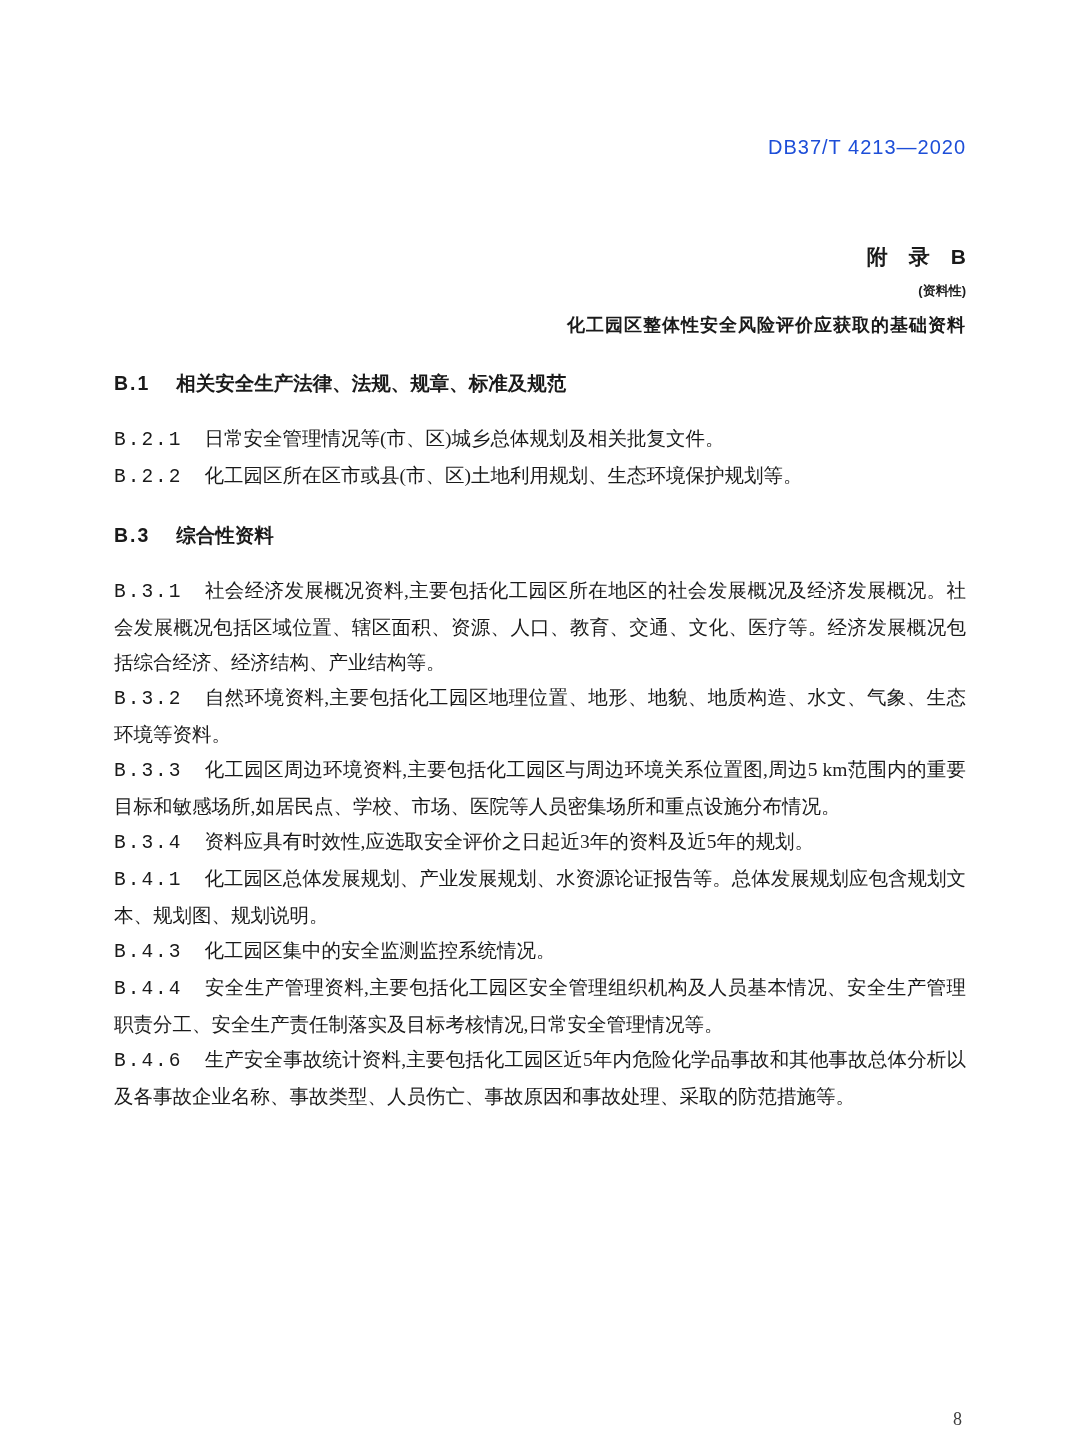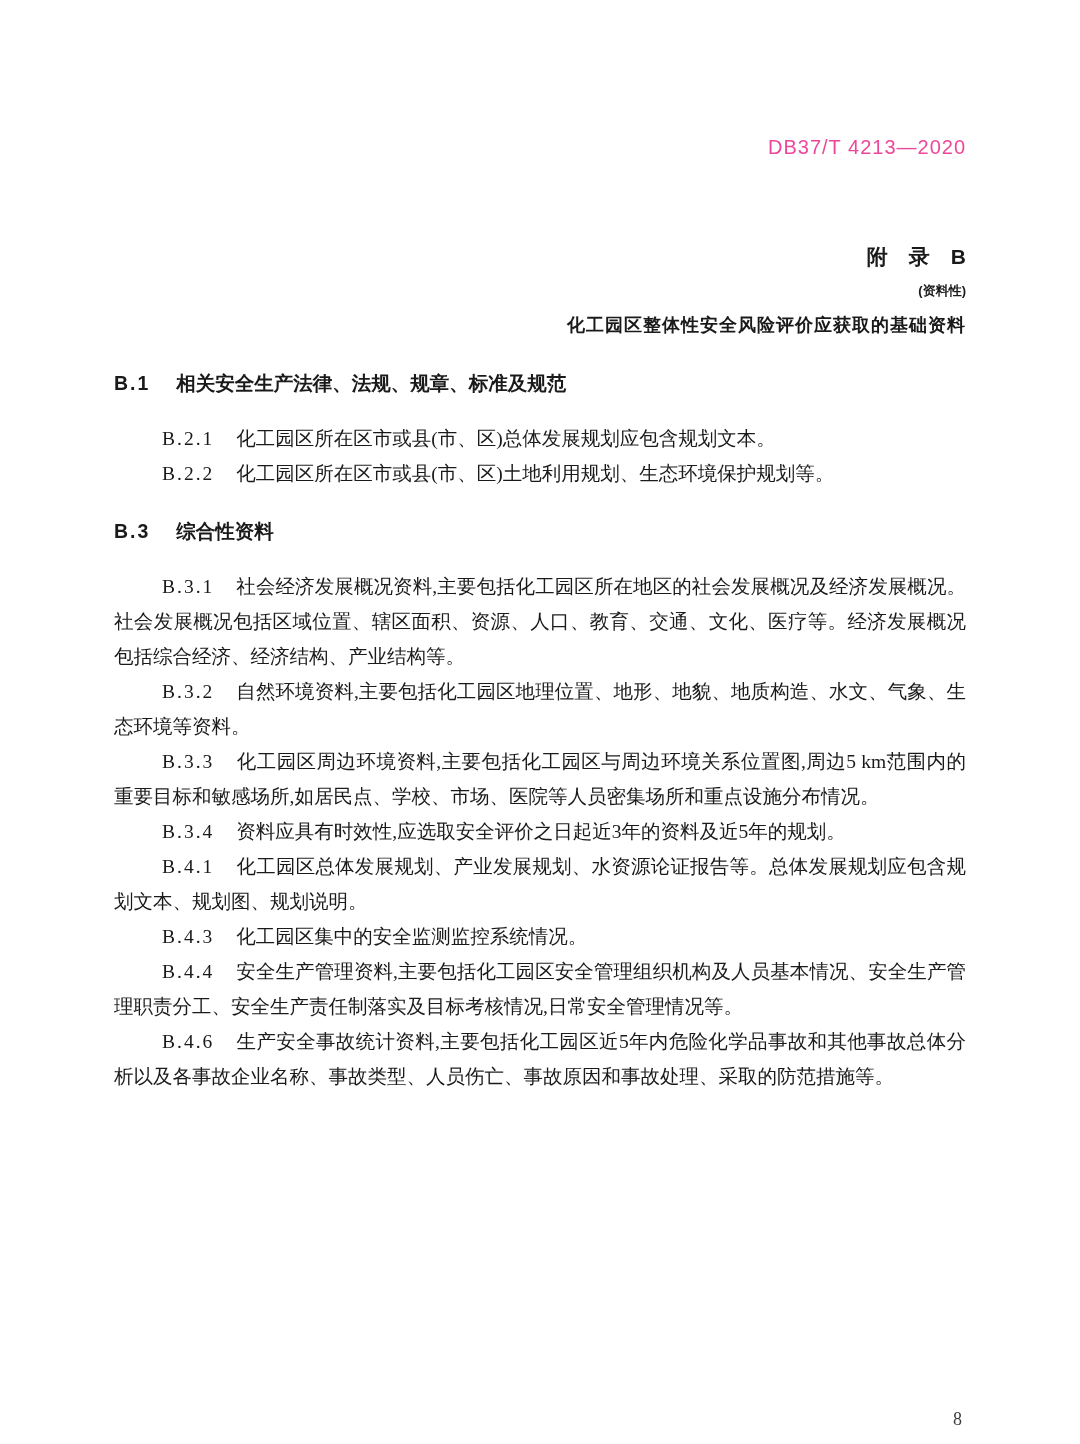--- a/index.html
+++ b/index.html
@@ -19,21 +19,21 @@
   .content {
     width: 852px;
     margin: 0 auto;
     padding-top: 136px;
   }
   .doc-header {
     text-align: right;
     font-family: "Liberation Sans", sans-serif;
     font-size: 20px;
     letter-spacing: 1px;
-    color: #ec4899;
+    color: #1d4ed8;
   }
   .title-block {
     margin-top: 80px;
     text-align: right;
     font-family: "Liberation Sans", sans-serif;
     font-weight: bold;
   }
   .title-line1 {
     font-size: 21px;
     line-height: 36px;
@@ -63,24 +63,23 @@
     line-height: 35px;
   }
   .sec-heading .sec-label {
     letter-spacing: 2px;
     margin-right: 26px;
   }
   .sec-para {
     margin: 0;
   }
   .sec-para .sec-label {
-    font-family: Liberation Serif, serif;
+    font-family: Liberation Mono, monospace;
     letter-spacing: 2px;
     margin-right: 22px;
-    margin-left: 48px;
   }
   .page-number {
     position: absolute;
     right: 118px;
     bottom: 14px;
     font-family: "Liberation Serif", "DejaVu Serif", serif;
     font-size: 18px;
     color: #3d3d3d;
   }
 </style>
@@ -94,21 +93,21 @@
 
     <div class="title-block">
       <div class="title-line1">附　录　B</div>
       <div class="title-line2">(资料性)</div>
       <div class="title-line3">化工园区整体性安全风险评价应获取的基础资料</div>
     </div>
 
     <div class="body-text">
 
     <div class="sec-heading"><span class="sec-label">B.1</span><span class="sec-text">相关安全生产法律、法规、规章、标准及规范</span></div>
-        <div class="sec-para"><span class="sec-label">B.2.1</span><span class="sec-text">化工园区所在区市或县(市、区)总体发展规划应包含规划文本。</span></div>
+        <div class="sec-para"><span class="sec-label">B.2.1</span><span class="sec-text">日常安全管理情况等(市、区)城乡总体规划及相关批复文件。</span></div>
         <div class="sec-para"><span class="sec-label">B.2.2</span><span class="sec-text">化工园区所在区市或县(市、区)土地利用规划、生态环境保护规划等。</span></div>
         <div class="sec-heading"><span class="sec-label">B.3</span><span class="sec-text">综合性资料</span></div>
         <div class="sec-para"><span class="sec-label">B.3.1</span><span class="sec-text">社会经济发展概况资料,主要包括化工园区所在地区的社会发展概况及经济发展概况。社会发展概况包括区域位置、辖区面积、资源、人口、教育、交通、文化、医疗等。经济发展概况包括综合经济、经济结构、产业结构等。</span></div>
         <div class="sec-para"><span class="sec-label">B.3.2</span><span class="sec-text">自然环境资料,主要包括化工园区地理位置、地形、地貌、地质构造、水文、气象、生态环境等资料。</span></div>
         <div class="sec-para"><span class="sec-label">B.3.3</span><span class="sec-text">化工园区周边环境资料,主要包括化工园区与周边环境关系位置图,周边5 km范围内的重要目标和敏感场所,如居民点、学校、市场、医院等人员密集场所和重点设施分布情况。</span></div>
         <div class="sec-para"><span class="sec-label">B.3.4</span><span class="sec-text">资料应具有时效性,应选取安全评价之日起近3年的资料及近5年的规划。</span></div>
         <div class="sec-para"><span class="sec-label">B.4.1</span><span class="sec-text">化工园区总体发展规划、产业发展规划、水资源论证报告等。总体发展规划应包含规划文本、规划图、规划说明。</span></div>
         <div class="sec-para"><span class="sec-label">B.4.3</span><span class="sec-text">化工园区集中的安全监测监控系统情况。</span></div>
         <div class="sec-para"><span class="sec-label">B.4.4</span><span class="sec-text">安全生产管理资料,主要包括化工园区安全管理组织机构及人员基本情况、安全生产管理职责分工、安全生产责任制落实及目标考核情况,日常安全管理情况等。</span></div>
         <div class="sec-para"><span class="sec-label">B.4.6</span><span class="sec-text">生产安全事故统计资料,主要包括化工园区近5年内危险化学品事故和其他事故总体分析以及各事故企业名称、事故类型、人员伤亡、事故原因和事故处理、采取的防范措施等。</span></div>

